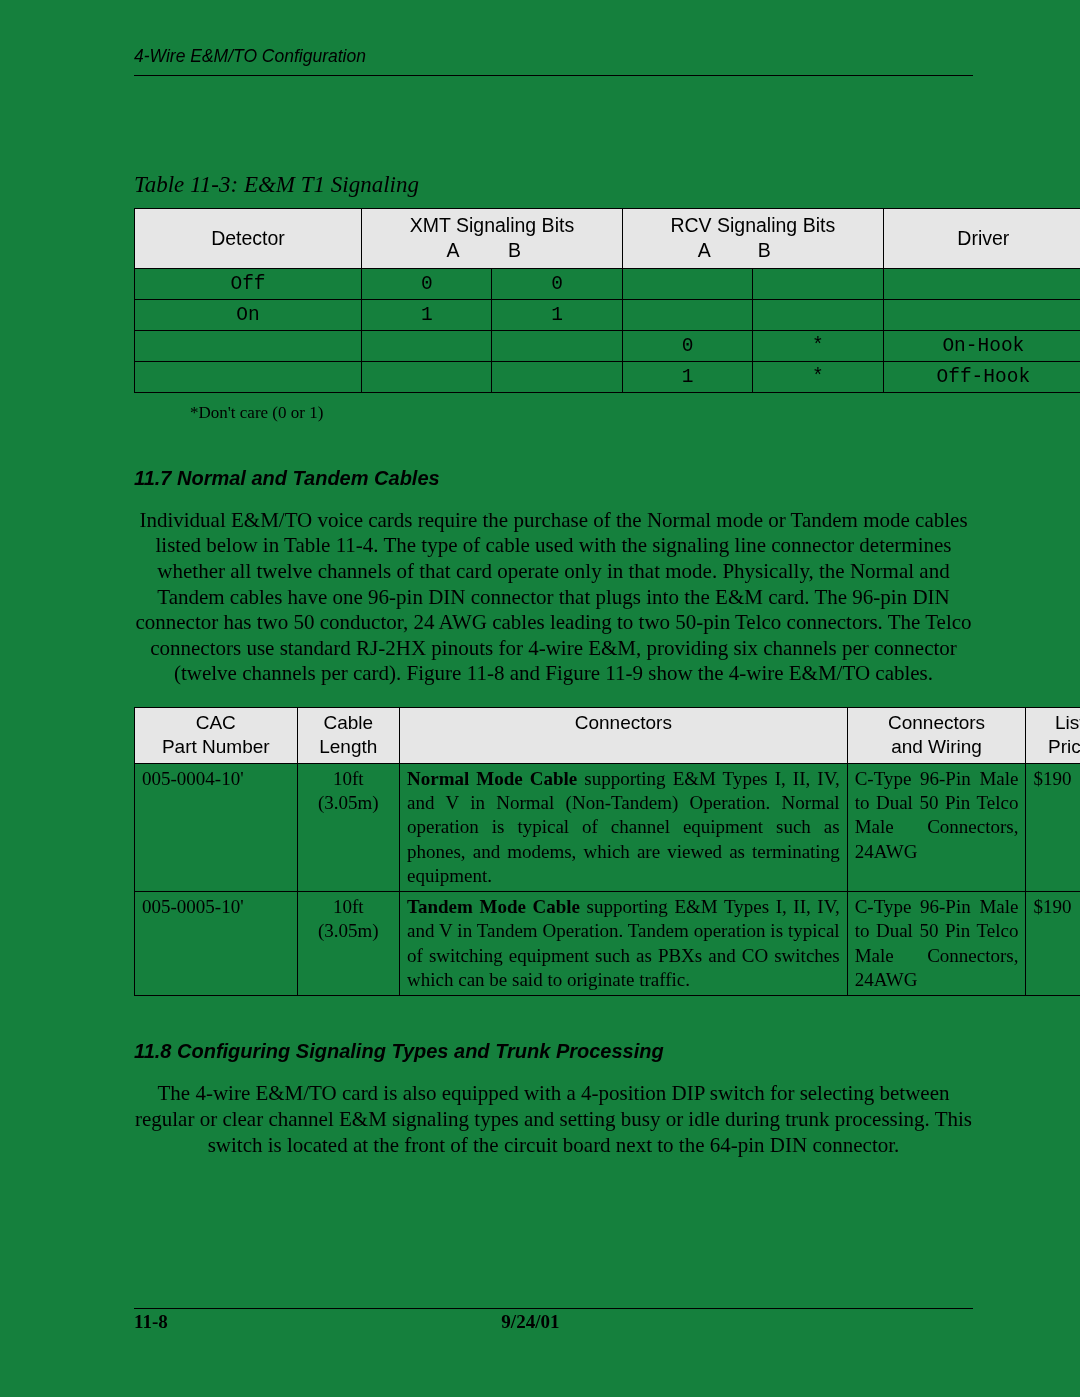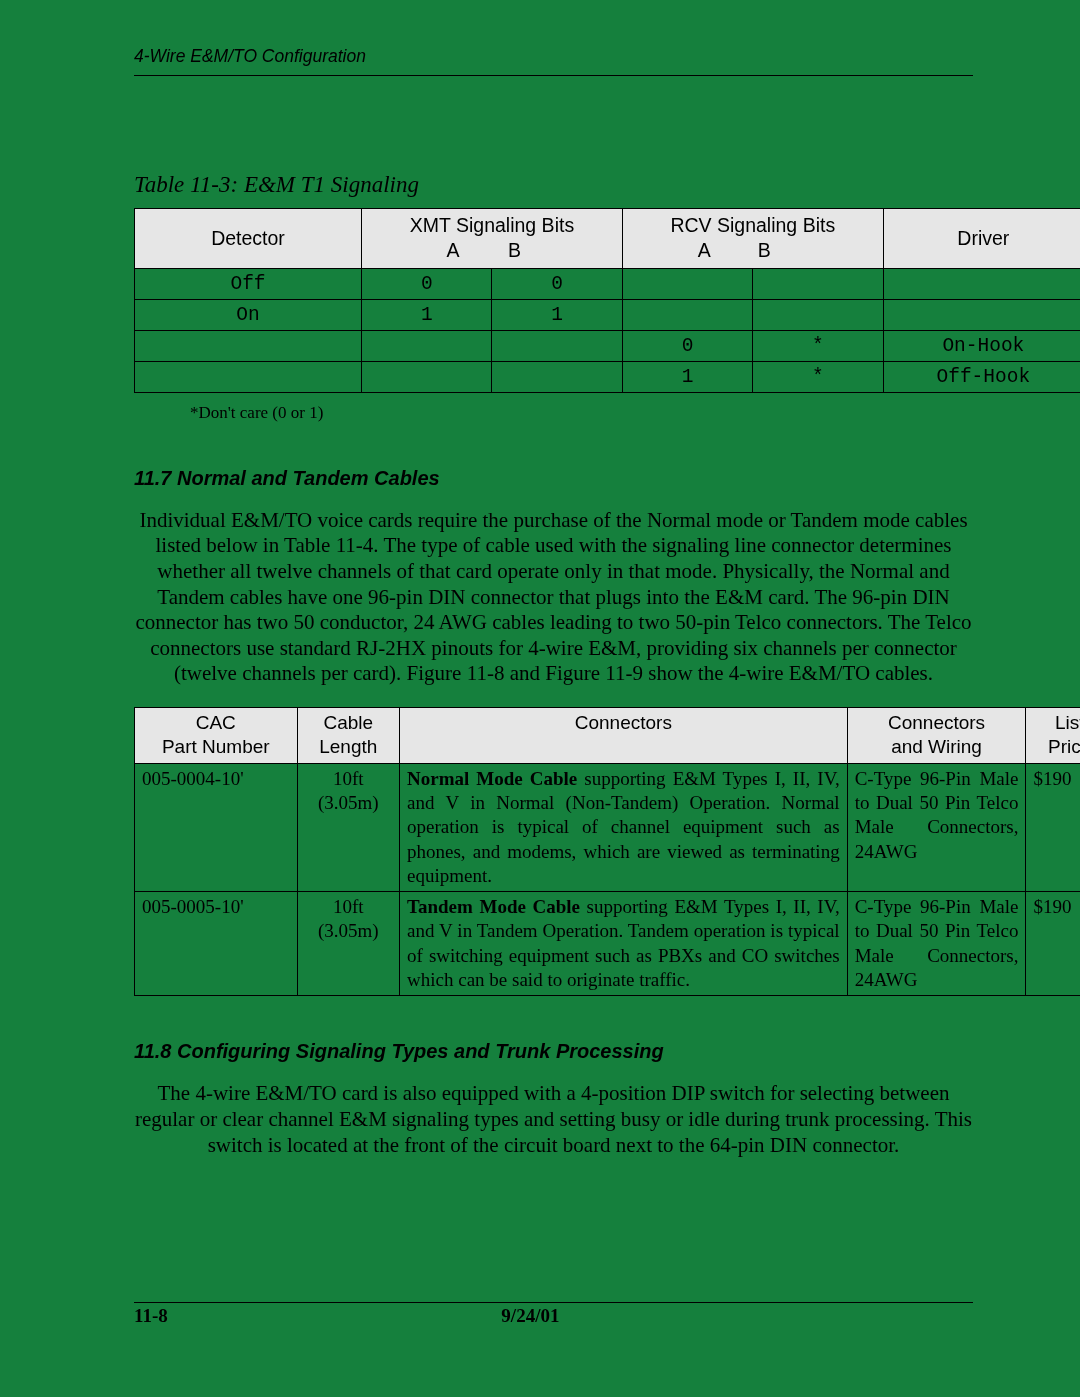--- a/index.html
+++ b/index.html
@@ -108,21 +108,21 @@
   .t2 .c-price { text-align: left;}
   .foot-rule {
     border: none;
     border-top: 1.5px solid #000;
     margin: 0;
   }
   .footer {
     position: absolute;
     left: 134px;
     right: 107px;
-    bottom: 70px;
+    bottom: 64px;
   }
   .footer-row {
     display: flex;
     justify-content: space-between;
     font-family: "Times New Roman", Times, serif;
     font-weight: bold;
     font-size: 19px;
     margin-top: 2px;
   }
 </style>

